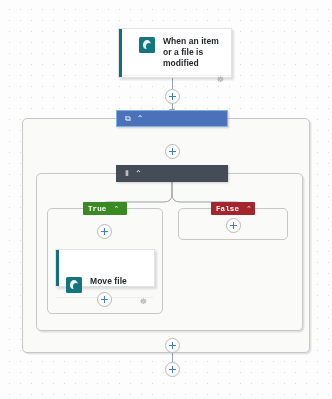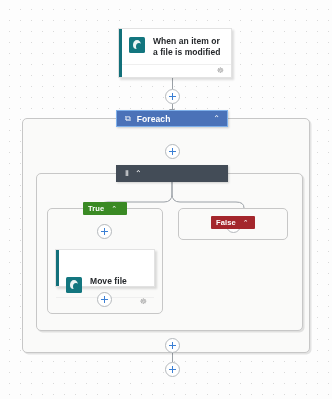--- a/index.html
+++ b/index.html
@@ -100,21 +100,21 @@
   }
   .op-accent {
     position: absolute;
     left: 0; top: 0; bottom: 0;
     width: 3px;
     background-color: #12707a;
   }
   .op-body {
     display: flex;
     align-items: flex-start;
-    padding: 7px 8px 6px 10px;
+    padding: 7px 8px 6px 20px;
     flex: 1;
   }
   .op-icon {
     width: 16px;
     height: 16px;
     border-radius: 1.5px;
     background-color: #13767f;
     flex: 0 0 auto;
     margin-right: 8px;
     margin-top: 1px;
@@ -210,20 +210,21 @@
     z-index: 7;
     cursor: pointer;
   }
   .badge-true  { background-color: #3a8a24; }
   .badge-false { background-color: #a4262c; }
   .badge-label {
     font-size: 7.5px;
     color: #ffffff;
     font-weight: bold;
     letter-spacing: 0.1px;
+    font-family: Liberation Mono, monospace;
   }
   .badge-chev {
     font-size: 7px;
     color: #ffffff;
     margin-left: 7px;
     line-height: 1;
   }
 
   
   .split-svg {
@@ -250,21 +251,20 @@
 
   <div class="conn-v" style="left:172px; top:78px; height:11px;"></div>
   <div class="plus-btn" style="left:165px; top:89px;"></div>
   <div class="conn-v" style="left:172px; top:104px; height:6px;"></div>
   <div class="arrow-down" style="left:169px; top:109px;"></div>
 
   <div class="scope-box" style="left:22px; top:118px; width:288px; height:235px;"></div>
 
   <div class="ctl-bar ctl-foreach" style="left:116px; top:110px; width:112px; height:17px;">
     <span class="ctl-glyph">⧉</span>
-    <span class="ctl-label">Foreach</span>
     <span class="ctl-chev">⌃</span>
   </div>
 
   <div class="conn-v" style="left:172px; top:127px; height:17px;"></div>
   <div class="plus-btn" style="left:165px; top:144px;"></div>
   <div class="conn-v" style="left:172px; top:159px; height:6px;"></div>
   <div class="arrow-down" style="left:169px; top:164px;"></div>
 
   <div class="scope-box" style="left:36px; top:173px; width:267px; height:158px;"></div>
 
@@ -297,21 +297,21 @@
     </div>
     <div class="op-footer" style="height:14px;">
       <span class="footer-glyph">☸</span>
     </div>
   </div>
 
   <div class="conn-v" style="left:104px; top:287px; height:5px;"></div>
   <div class="plus-btn" style="left:97px; top:292px;"></div>
 
   <div class="branch-box" style="left:178px; top:208px; width:110px; height:32px;"></div>
-  <div class="branch-badge badge-false" style="left:211px; top:202px; width:44px;margin-top:14px;">
+  <div class="branch-badge badge-false" style="left:211px; top:202px; width:44px;">
     <span class="badge-label">False</span>
     <span class="badge-chev">⌃</span>
   </div>
   <div class="plus-btn" style="left:226px; top:218px;"></div>
 
   <div class="plus-btn" style="left:165px; top:338px;"></div>
 
   <div class="conn-v" style="left:172px; top:353px; height:9px;"></div>
 
   <div class="plus-btn" style="left:165px; top:362px;"></div>

